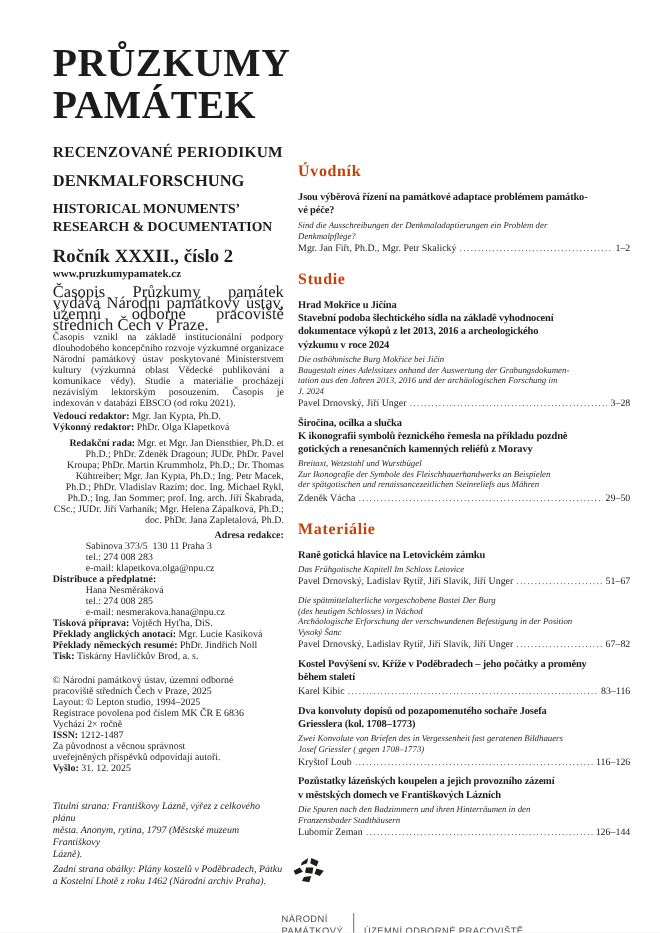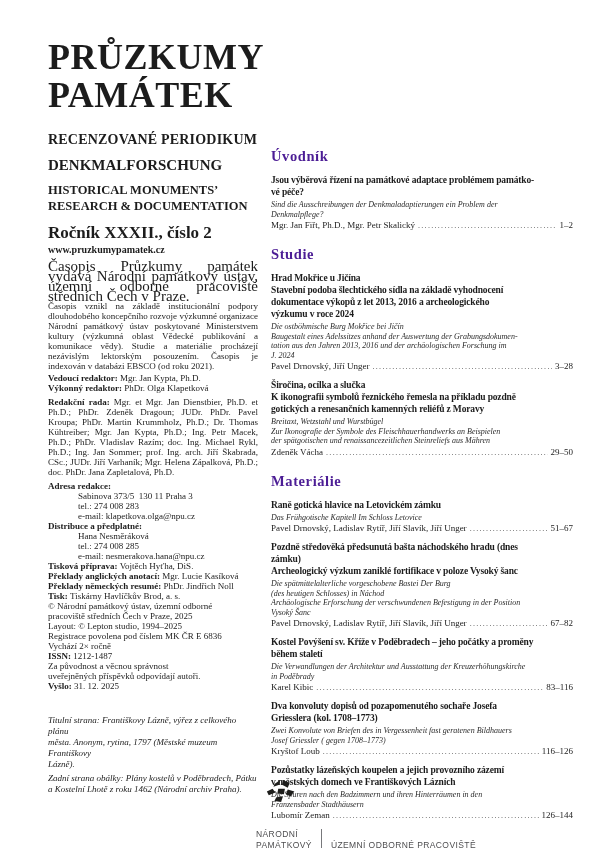--- a/index.html
+++ b/index.html
@@ -9,28 +9,28 @@
   .left-col{position:absolute;left:48px;top:38px;width:210px;}
   .jtitle{font-size:36px;line-height:38px;font-weight:bold;letter-spacing:0.5px;white-space:pre-line;}
   .sub-cs{margin-top:18px;font-size:14px;font-weight:bold;letter-spacing:0.2px;}
   .sub-de{margin-top:9px;font-size:15px;font-weight:bold;}
   .sub-en{margin-top:9px;font-size:12.5px;line-height:15.5px;font-weight:bold;white-space:pre-line;}
   .volume{margin-top:9px;font-size:17px;font-weight:bold;}
   .website{margin-top:1px;font-size:10px;font-weight:bold;}
   .body-p{margin-top:6px;font-size:15px;line-height:10px;text-align:justify;}
   .body-line{font-size:9px;line-height:10px;}
   .body-just{font-size:9px;line-height:10px;text-align:justify;}
-  .mt2{margin-top:2px;} .mt4{margin-top:4px;} .mt12{}
+  .mt2{margin-top:2px;} .mt4{margin-top:4px;text-align:right;} .mt12{margin-top:12px;}
   b{font-weight:bold;}
   .indent{margin-left:30px;white-space:pre-line;}
   .covernote{font-size:9px;line-height:11px;font-style:italic;white-space:pre-line;margin-top:3px;}
   .covers{margin-top:24px;}
   
   .right-col{position:absolute;left:271px;top:148px;width:302px;}
-  .sec-head{font-size:14.5px;font-weight:bold;letter-spacing:0.6px;color:#4c1d95;margin:0 0 9px 0;}
+  .sec-head{font-size:14.5px;font-weight:bold;letter-spacing:0.6px;color:#c2410c;margin:0 0 9px 0;}
   .sec-gap{margin-top:15px;}
   .entry{margin-bottom:7px;}
   .entry-title{font-size:9.5px;line-height:12px;font-weight:bold;white-space:pre-line;letter-spacing:-0.15px;}
   .entry-de{font-size:8px;line-height:9.5px;font-style:italic;color:#2a2a2a;white-space:pre-line;margin:2px 0 1px 0;}
   .toc-row{display:flex;align-items:baseline;font-size:9px;line-height:11px;margin-top:1px;}
   .toc-authors{white-space:nowrap;}
   .toc-dots{flex:1;overflow:hidden;white-space:nowrap;margin:0 3px;color:#3a3a3a;font-size:8px;letter-spacing:1.3px;}
   .toc-dots::after{content:"......................................................................................................................................................";}
   .toc-pages{white-space:nowrap;text-align:right;}
   
@@ -147,38 +147,33 @@
     <div class="entry">
       <div class="entry-title">Raně gotická hlavice na Letovickém zámku</div>
       <div class="entry-de">Das Frühgotische Kapitell Im Schloss Letovice</div>
       <div class="toc-row">
         <span class="toc-authors">Pavel Drnovský, Ladislav Rytíř, Jiří Slavík, Jiří Unger</span>
         <span class="toc-dots"></span>
         <span class="toc-pages">51–67</span>
       </div>
     </div>
     <div class="entry">
-      <div class="entry-title">Pozdně středověká předsunutá bašta náchodského hradu (dnes
-zámku)
-Archeologický výzkum zaniklé fortifikace v poloze Vysoký šanc</div>
       <div class="entry-de">Die spätmittelalterliche vorgeschobene Bastei Der Burg
 (des heutigen Schlosses) in Náchod
 Archäologische Erforschung der verschwundenen Befestigung in der Position
 Vysoký Šanc</div>
       <div class="toc-row">
         <span class="toc-authors">Pavel Drnovský, Ladislav Rytíř, Jiří Slavík, Jiří Unger</span>
         <span class="toc-dots"></span>
         <span class="toc-pages">67–82</span>
       </div>
     </div>
     <div class="entry">
       <div class="entry-title">Kostel Povýšení sv. Kříže v Poděbradech – jeho počátky a proměny
 během staletí</div>
-      <div class="entry-de">Die Verwandlungen der Architektur und Ausstattung der Kreuzerhöhungskirche
-in Poděbrady</div>
       <div class="toc-row">
         <span class="toc-authors">Karel Kibic</span>
         <span class="toc-dots"></span>
         <span class="toc-pages">83–116</span>
       </div>
     </div>
     <div class="entry">
       <div class="entry-title">Dva konvoluty dopisů od pozapomenutého sochaře Josefa
 Griesslera (kol. 1708–1773)</div>
       <div class="entry-de">Zwei Konvolute von Briefen des in Vergessenheit fast geratenen Bildhauers

